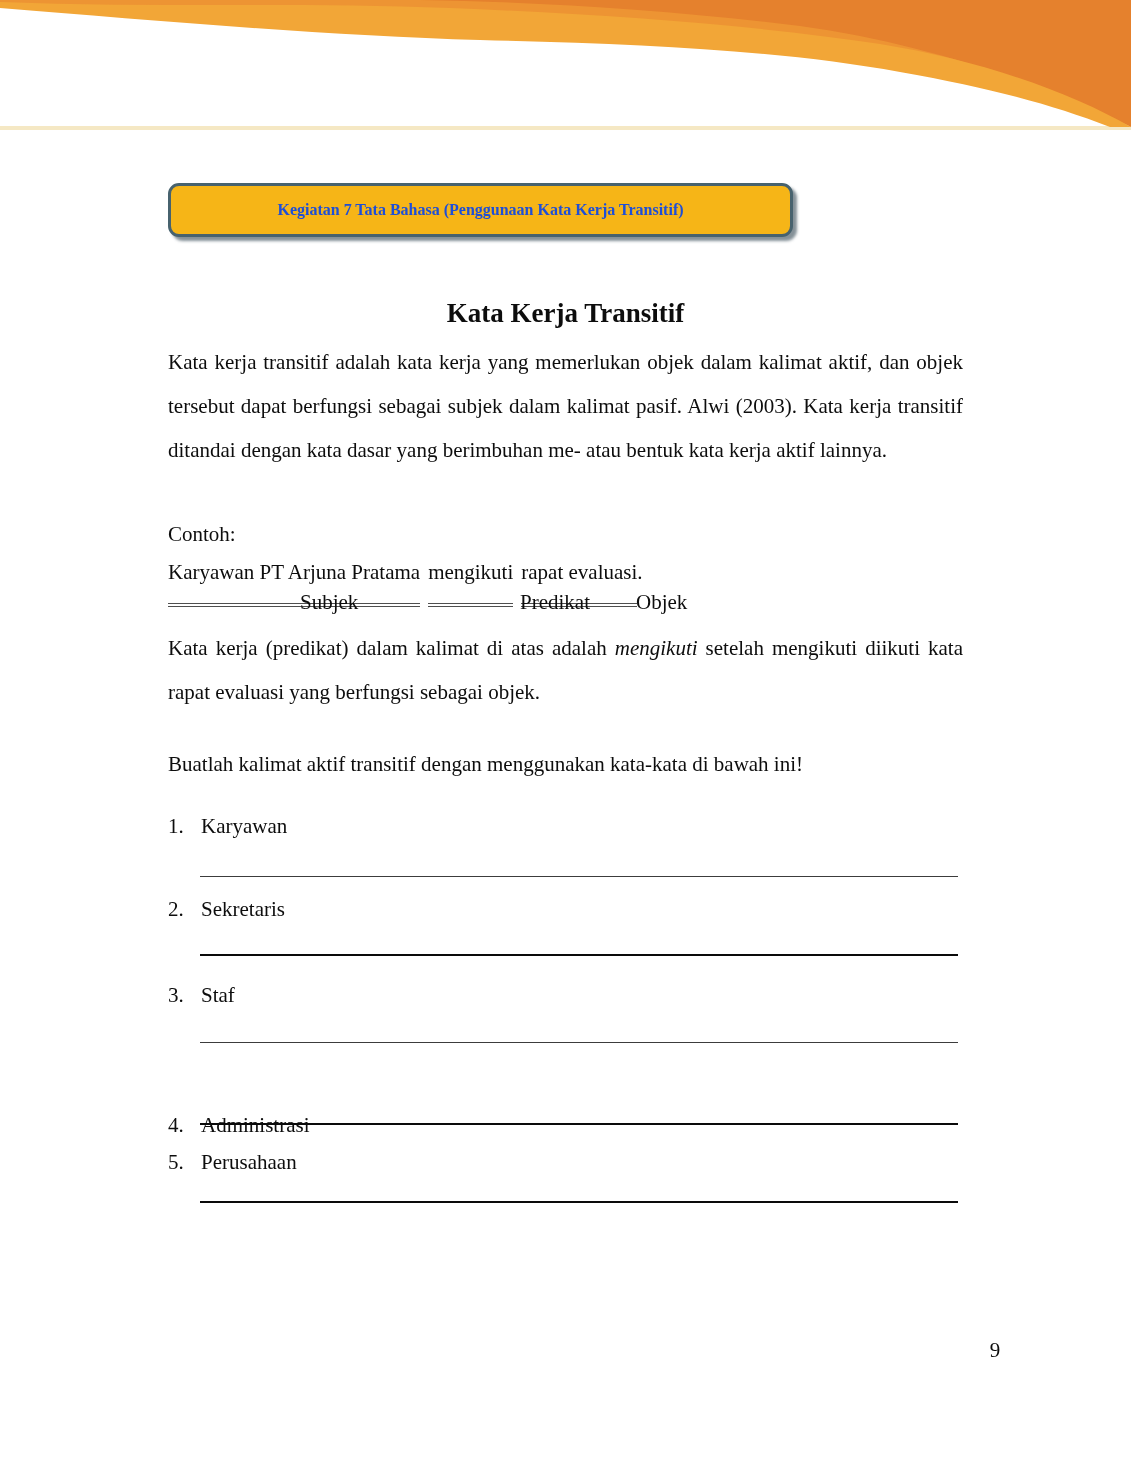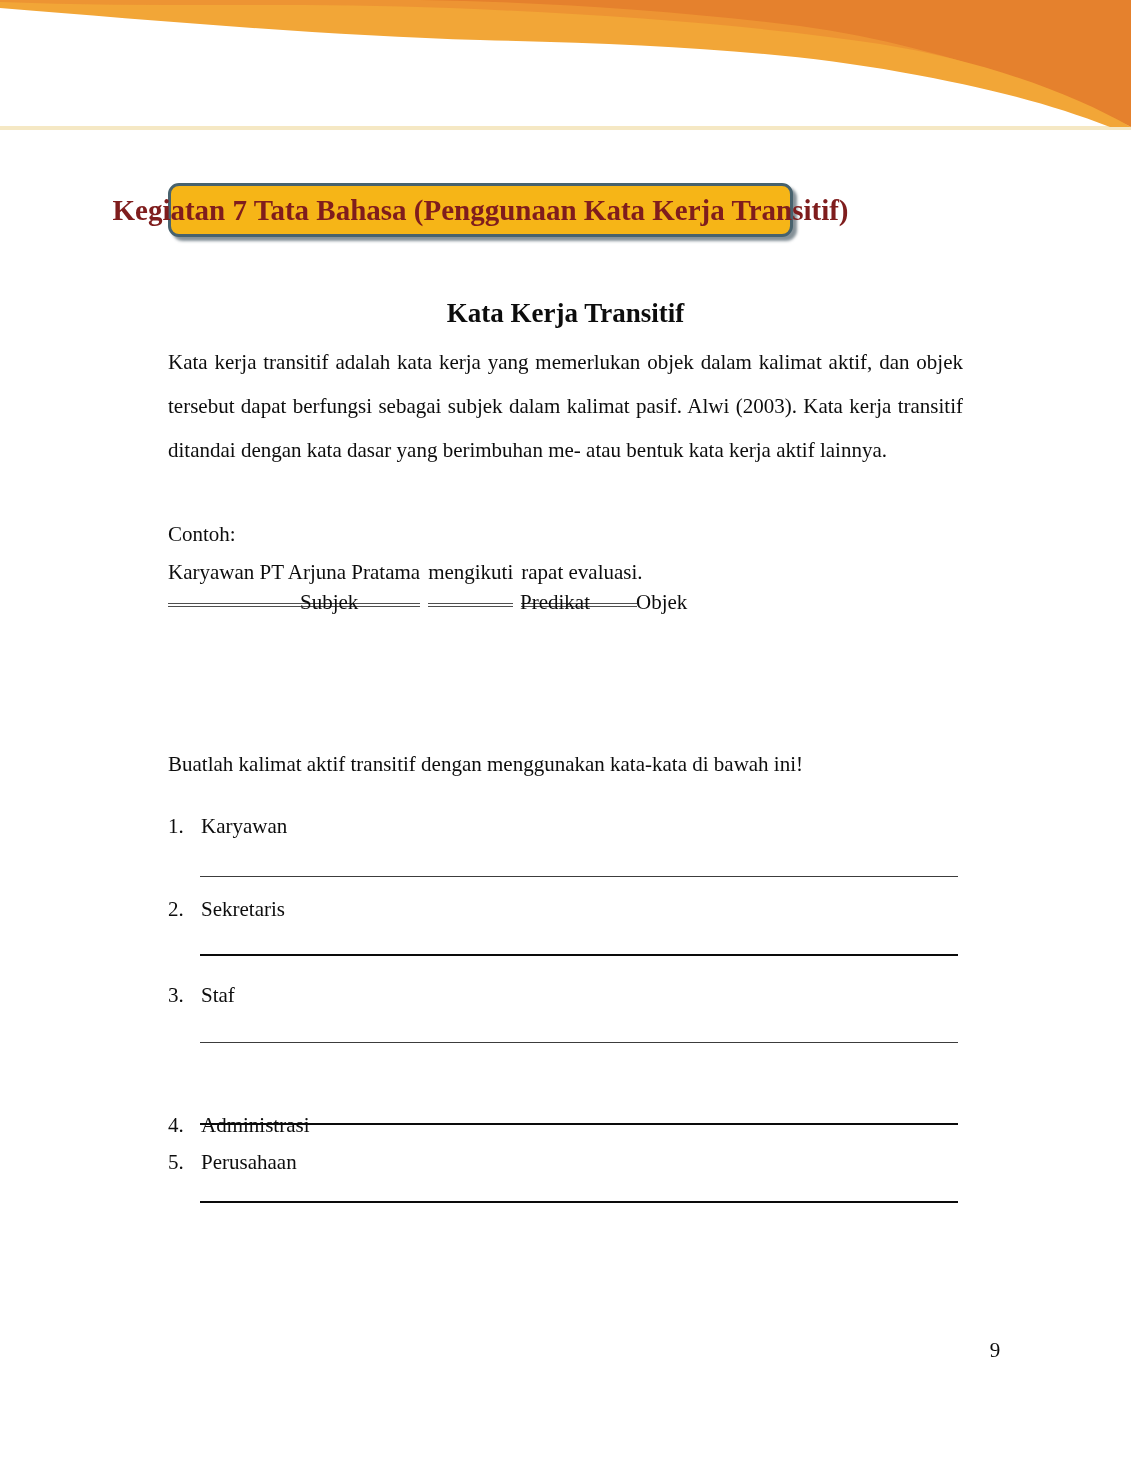--- a/index.html
+++ b/index.html
@@ -18,21 +18,21 @@
     left: 168px; top: 183px;
     width: 625px; height: 54px;
     background: #F6B517;
     border: 3px solid #47626E;
     border-radius: 11px;
     box-shadow: 4px 4px 3px rgba(92,108,118,0.75);
     display: flex; align-items: center; justify-content: center;
     box-sizing: border-box;
   }
   .activity-badge .badge-text {
-    font-size: 29px; font-weight: bold; color: #7f1d1d; white-space: nowrap;
+    font-size: 16px; font-weight: bold; color: #1d4ed8; white-space: nowrap;
   }
   .doc-title {
     position: absolute;
     left: 168px; top: 298px; width: 795px;
     text-align: center;
     font-size: 27px; font-weight: bold;
   }
   .para {
     position: absolute;
     left: 168px; width: 795px;
@@ -98,20 +98,21 @@
   <div class="single-line" style="top: 558px;">
     <span class="u-seg">Karyawan PT Arjuna Pratama</span><span class="u-seg">mengikuti</span><span class="u-seg last">rapat evaluasi</span><span>.</span>
   </div>
 
   <div class="single-line" style="top: 588px; height: 28px;">
     <span class="sent-label" style="left: 132px; text-align: right;">Subjek</span>
     <span class="sent-label" style="left: 352px;">Predikat</span>
     <span class="sent-label" style="left: 468px;">Objek</span>
   </div>
 
+  <div class="para" style="top: 626px;"><span>Kata kerja (predikat) dalam kalimat di atas adalah </span><span class="italic">mengikuti</span><span> setelah mengikuti diikuti kata rapat evaluasi yang berfungsi sebagai objek.</span></div>
 
   <div class="para instruction" style="top: 742px;">Buatlah kalimat aktif transitif dengan menggunakan kata-kata di bawah ini!</div>
 
   <div class="list-row" style="top: 812px;">
     <span class="list-num">1.</span><span>Karyawan</span>
   </div>
   <div class="answer-line thin" style="top: 876px;"></div>
 
   <div class="list-row" style="top: 895px;">
     <span class="list-num">2.</span><span>Sekretaris</span>

